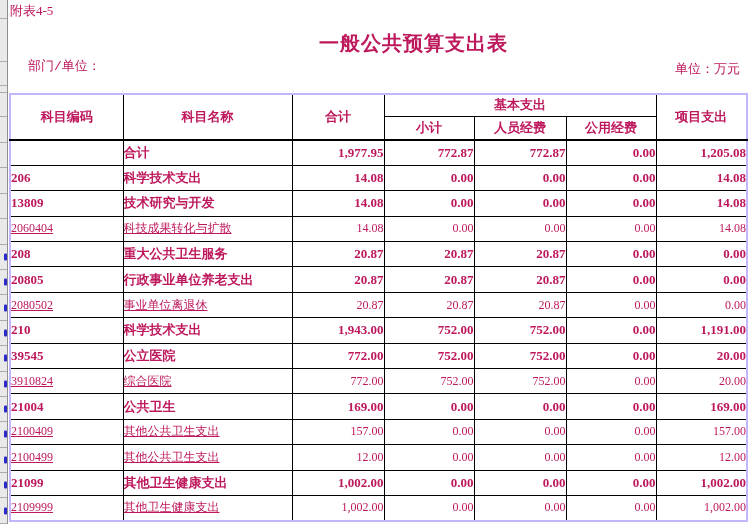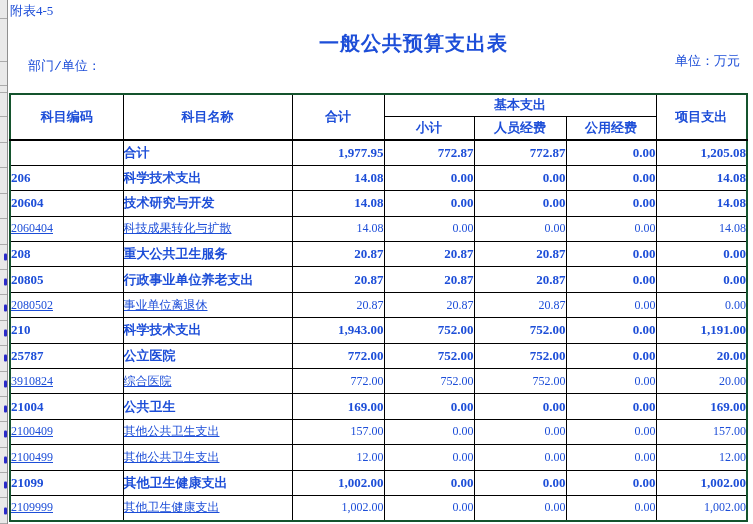--- a/index.html
+++ b/index.html
@@ -1,21 +1,21 @@
 <!DOCTYPE html>
 <html><head>
 <meta charset="utf-8">
 <style>
   html,body{margin:0;padding:0;background:#fff;}
   .sheet{
     position:relative;
     width:753px;height:524px;
     background:#ffffff;
     font-family:"Liberation Serif","DejaVu Serif",serif;
-    color:#1d4ed8;
+    color:#be185d;
     overflow:hidden;
   }
   
   .row-strip{
     position:absolute;left:0;top:0;width:8px;height:524px;
     background:#e9e9e9;
     border-right:1px solid #8f8f8f;
     box-sizing:border-box;
     z-index:2;
   }
@@ -43,32 +43,32 @@
     font-size:20px;font-weight:bold;
     letter-spacing:1px;
     padding-left:36px;
   }
   .dept-label{
     position:absolute;left:28px;top:57px;
     font-size:13px;
     font-family:Liberation Mono, monospace;
   }
   .unit-label{
-    position:absolute;right:13px;top:52px;
+    position:absolute;right:13px;top:60px;
     font-size:13px;
   }
   
   .table-wrap{
     position:absolute;left:9px;top:93px;
   }
   table.budget{
     border-collapse:collapse;
     table-layout:fixed;
     width:737px;
-    border:2px solid #14532d;
+    border:2px solid #c4b5fd;
     padding-left:40px;
   }
   table.budget th, table.budget td{
     border:1px solid #000;
     overflow:hidden;
     white-space:nowrap;
     padding:0;
     box-sizing:border-box;
   }
   table.budget thead{border-bottom:2px solid #000;}
@@ -191,21 +191,21 @@
           <tr class="bold">
             <td class="code ind0">206</td>
             <td class="name ind0">科学技术支出</td>
             <td class="num">14.08</td>
             <td class="num">0.00</td>
             <td class="num">0.00</td>
             <td class="num">0.00</td>
             <td class="num">14.08</td>
           </tr>
           <tr class="bold">
-            <td class="code ind1">20604</td>
+            <td class="code ind1">13809</td>
             <td class="name ind1">技术研究与开发</td>
             <td class="num">14.08</td>
             <td class="num">0.00</td>
             <td class="num">0.00</td>
             <td class="num">0.00</td>
             <td class="num">14.08</td>
           </tr>
           <tr>
             <td class="code ind2">2060404</td>
             <td class="name ind2">科技成果转化与扩散</td>
@@ -245,21 +245,21 @@
           <tr class="bold">
             <td class="code ind0">210</td>
             <td class="name ind0">科学技术支出</td>
             <td class="num">1,943.00</td>
             <td class="num">752.00</td>
             <td class="num">752.00</td>
             <td class="num">0.00</td>
             <td class="num">1,191.00</td>
           </tr>
           <tr class="bold">
-            <td class="code ind1">25787</td>
+            <td class="code ind1">39545</td>
             <td class="name ind1">公立医院</td>
             <td class="num">772.00</td>
             <td class="num">752.00</td>
             <td class="num">752.00</td>
             <td class="num">0.00</td>
             <td class="num">20.00</td>
           </tr>
           <tr>
             <td class="code ind2">3910824</td>
             <td class="name ind2">综合医院</td>

